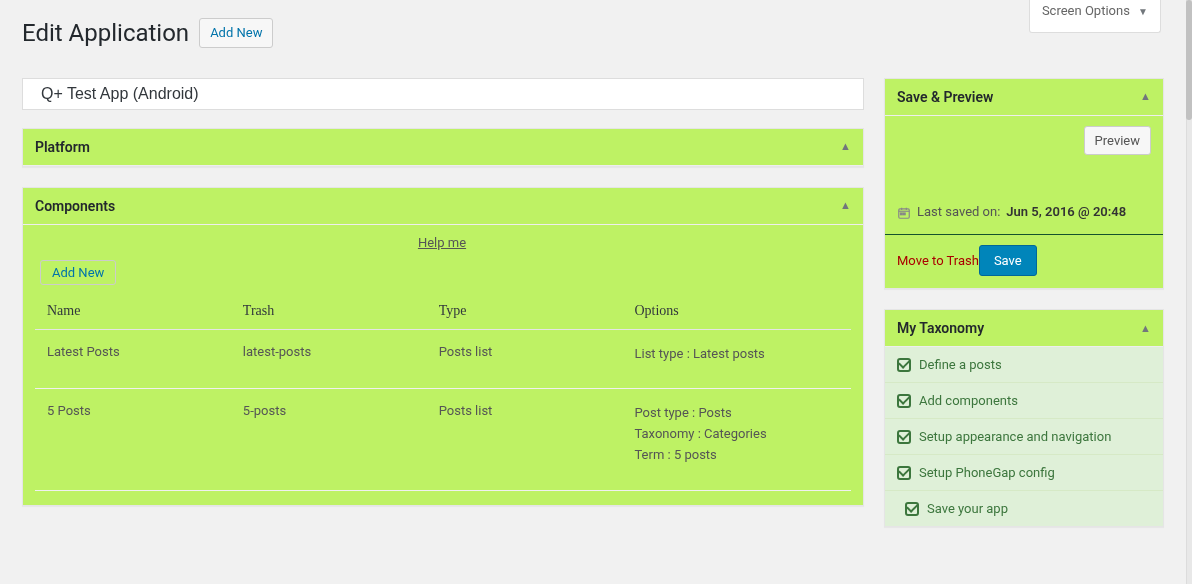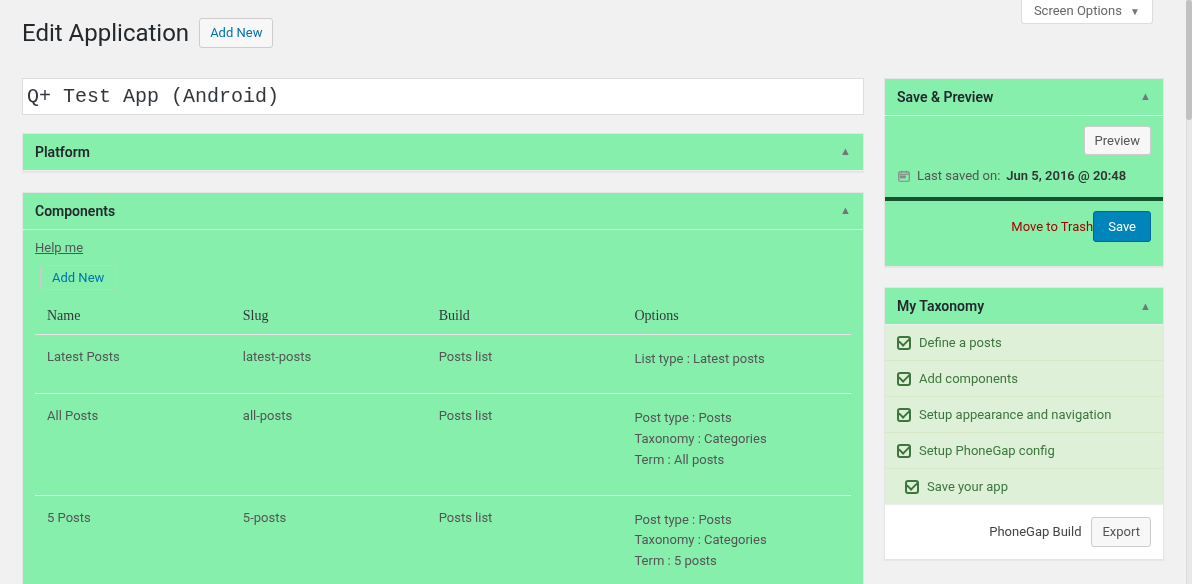--- a/index.html
+++ b/index.html
@@ -48,51 +48,50 @@
     color: #555;
     padding: 4px 10px;
     border-radius: 3px;
     font-size: 13px;
     cursor: pointer;
     line-height: 1.5;
   }
   .btn-link { color: #0073aa; border-color: #ccc; background: #f7f7f7; }
   .btn-primary { background: #0085ba; border-color: #006799; color: #fff; padding: 5px 14px; }
   .screen-options {
-    position: absolute; right: 33px; top: 0;
+    position: absolute; right: 25px; top: 0;
     border: 1px solid #ddd; border-top: none;
     background: #fff;
-    padding: 3px 12px 5px 12px;
+    padding: 3px 12px 14px 12px;
     font-size: 13px; color: #666;
     border-radius: 0 0 3px 3px;
     cursor: pointer;
   }
   .screen-options .caret { margin-left: 5px; font-size: 10px; color: #72777c;}
   .columns {
     display: flex;
     padding: 0 22px;
     gap: 20px;
     align-items: flex-start;
   }
   .col-main { flex: 1; min-width: 0; }
   .col-side { width: 280px; flex-shrink: 0; }
 
   .title-input {
     width: 100%;
-    font-size: 20px;
-    padding: 6px 4px;
+    font-size: 16px;
+    padding: 6px 18px;
     border: 1px solid #ddd;
     background: #fff;
     color: #32373c;
     margin-bottom: 18px;
-    font-family: Liberation Mono, monospace;
   }
 
   .postbox {
-    background: #86efac;
+    background: #bef264;
     border: 1px solid #e5e5e5;
     box-shadow: 0 1px 1px rgba(0,0,0,.04);
     margin-bottom: 20px;
   }
   .postbox-header {
     display: flex; justify-content: space-between; align-items: center;
     padding: 10px 12px;
     border-bottom: 1px solid #eee;
     cursor: pointer;
   }
@@ -103,21 +102,21 @@
   .platform-select {
     border: 1px solid #ddd;
     margin: 0 0 2px 1px;
     padding: 4px 6px;
     font-size: 13px;
     background: #fff;
     color: #32373c;
   }
 
   .helpme {
-    text-align: left;
+    text-align: center;
     padding: 0 2px 8px 0;
   }
   .helpme a { color: #555; text-decoration: underline; font-size: 13px; cursor: pointer; }
 
   .addnew-sm {
     display: inline-block;
     border: 1px solid #ccc;
     padding: 4px 11px;
     color: #0073aa;
     border-radius: 3px;
@@ -147,28 +146,29 @@
     color: #555;
     border-bottom: 1px solid #f0f0f0;
   }
   table.comp-table td .opt-line { display: block; line-height: 1.6; }
 
   
   .preview-row { text-align: right; padding: 10px 12px 12px; margin-left: 34px; }
   .saved-row {
     padding: 0 12px 14px 12px;
     font-size: 13px; color: #555;
-    display: flex; align-items: flex-end; gap: 6px;
-    border-bottom: 4px solid #14532d;
+    display: flex; align-items: flex-start; gap: 6px;
+    border-bottom: 1px solid #14532d;
+    margin-top: 37px;
   }
   .saved-row .cal-icon { color: #888; }
   .saved-row b { font-weight: 600; color: #333; }
   .trash-save-row {
-    display: flex; justify-content: flex-end; align-items: center;
-    padding: 10px 12px 24px;
+    display: flex; justify-content: flex-start; align-items: center;
+    padding: 10px 12px 12px;
   }
   .trash-link { color: #a00; font-size: 13px; cursor: pointer; }
 
   .check-item {
     display: flex; align-items: center; gap: 8px;
     padding: 10px 12px;
     background: #dff0d8;
     border-bottom: 1px solid #d6e9c6;
     color: #3c763d;
     font-size: 13px;
@@ -236,42 +236,32 @@
           <h2>Components</h2>
           <span class="toggle">▲</span>
         </div>
         <div class="postbox-body">
           <div class="helpme"><a>Help me</a></div>
           <span class="addnew-sm">Add New</span>
           <table class="comp-table">
             <thead>
               <tr>
                 <th style="width:24%">Name</th>
-                <th style="width:24%">Slug</th>
-                <th style="width:24%">Build</th>
+                <th style="width:24%">Trash</th>
+                <th style="width:24%">Type</th>
                 <th>Options</th>
               </tr>
             </thead>
             <tbody id="comp-tbody">
                 <tr>
                   <td>Latest Posts</td>
                   <td>latest-posts</td>
                   <td>Posts list</td>
                   <td>
                     <span class="opt-line">List type : Latest posts</span>
-                  </td>
-                </tr>
-                <tr>
-                  <td>All Posts</td>
-                  <td>all-posts</td>
-                  <td>Posts list</td>
-                  <td>
-                    <span class="opt-line">Post type : Posts</span>
-                    <span class="opt-line">Taxonomy : Categories</span>
-                    <span class="opt-line">Term : All posts</span>
                   </td>
                 </tr>
                 <tr>
                   <td>5 Posts</td>
                   <td>5-posts</td>
                   <td>Posts list</td>
                   <td>
                     <span class="opt-line">Post type : Posts</span>
                     <span class="opt-line">Taxonomy : Categories</span>
                     <span class="opt-line">Term : 5 posts</span>
@@ -333,24 +323,20 @@
             </div>
             <div class="check-item">
               <span class="check-icon"></span>
               <span>Setup PhoneGap config</span>
             </div>
             <div class="check-item last">
               <span class="check-icon"></span>
               <span>Save your app</span>
             </div>
           </div>
-        <div class="export-row">
-          <span class="export-label">PhoneGap Build</span>
-          <span class="btn">Export</span>
-        </div>
       </div>
     </div>
   </div>
 </div>
 
 <div class="scrollbar-track">
   <div class="scrollbar-thumb"></div>
 </div>
 
 </body></html>

